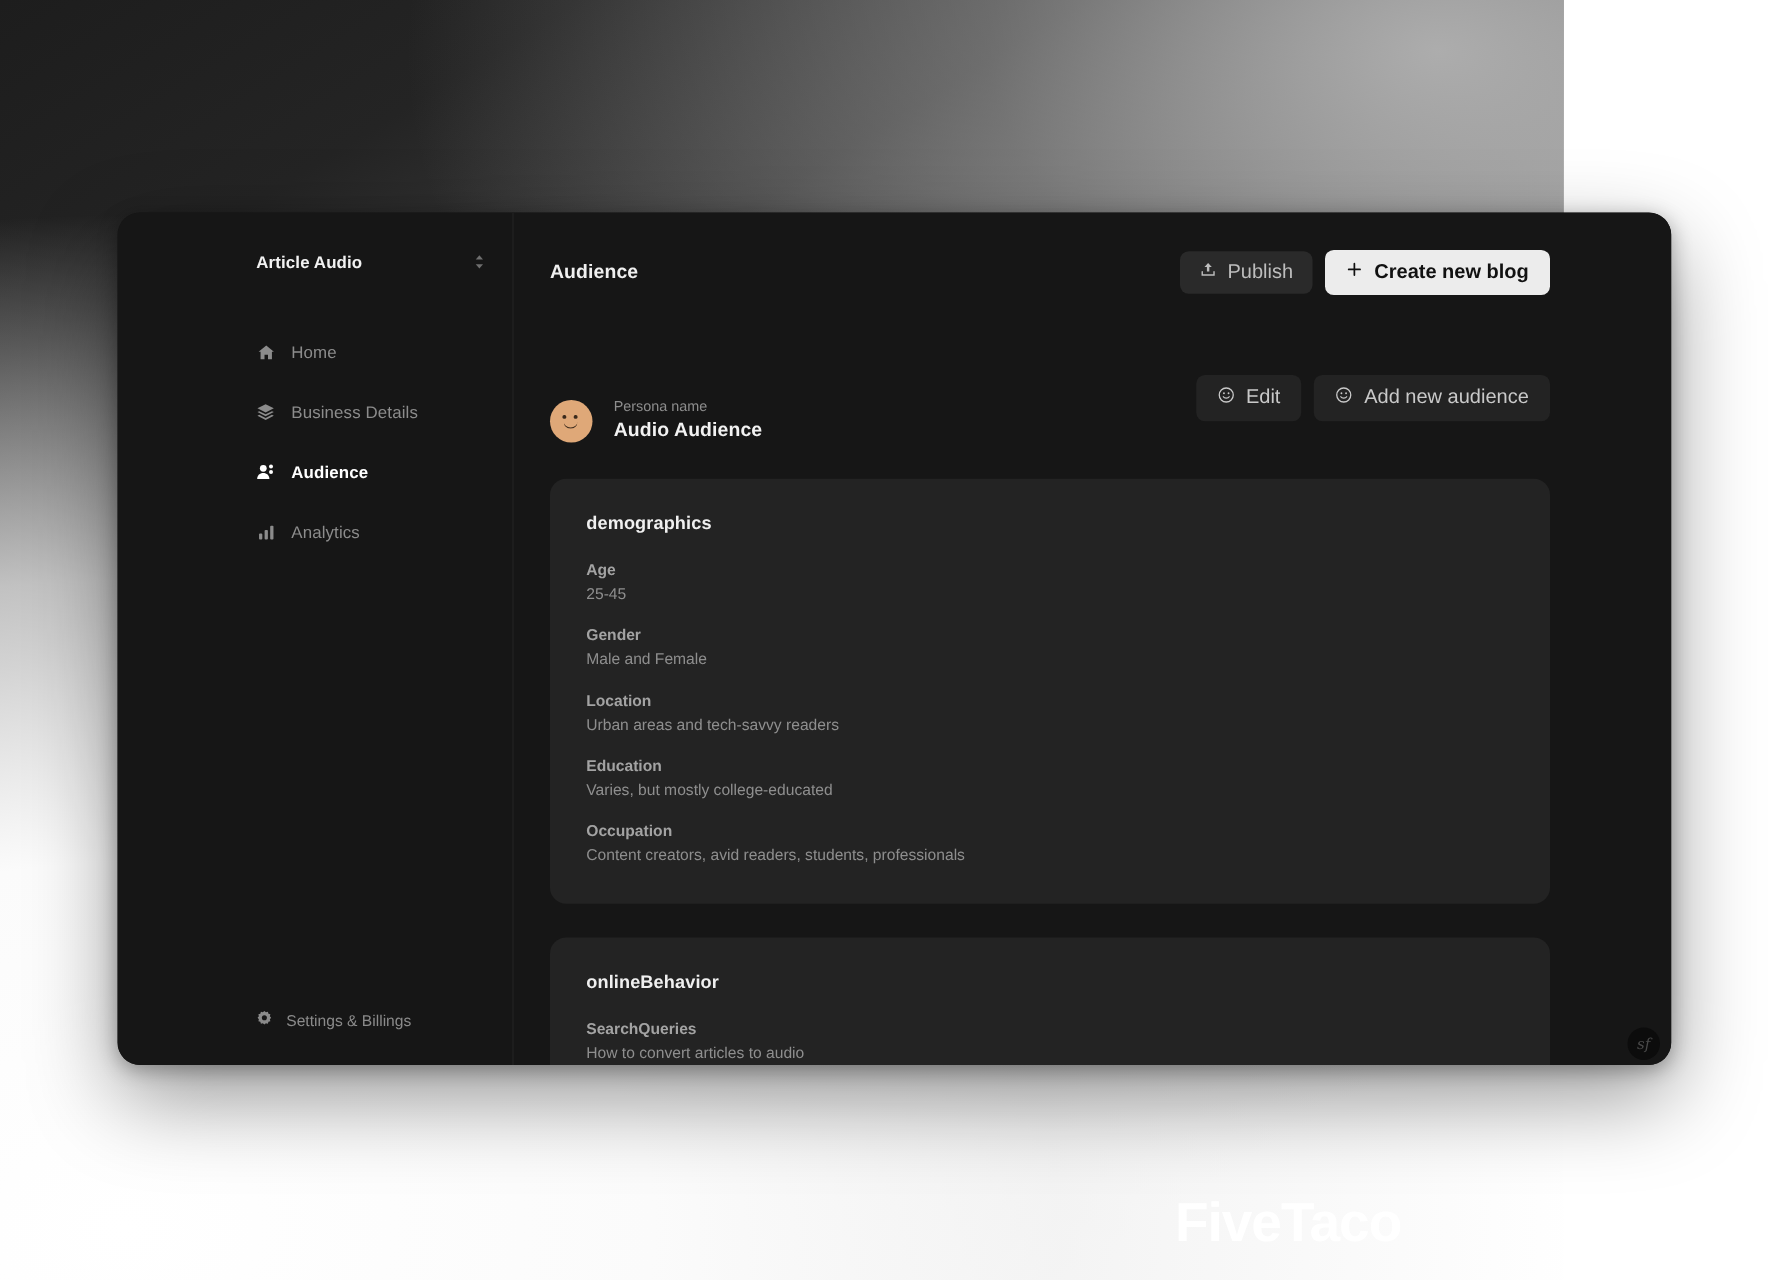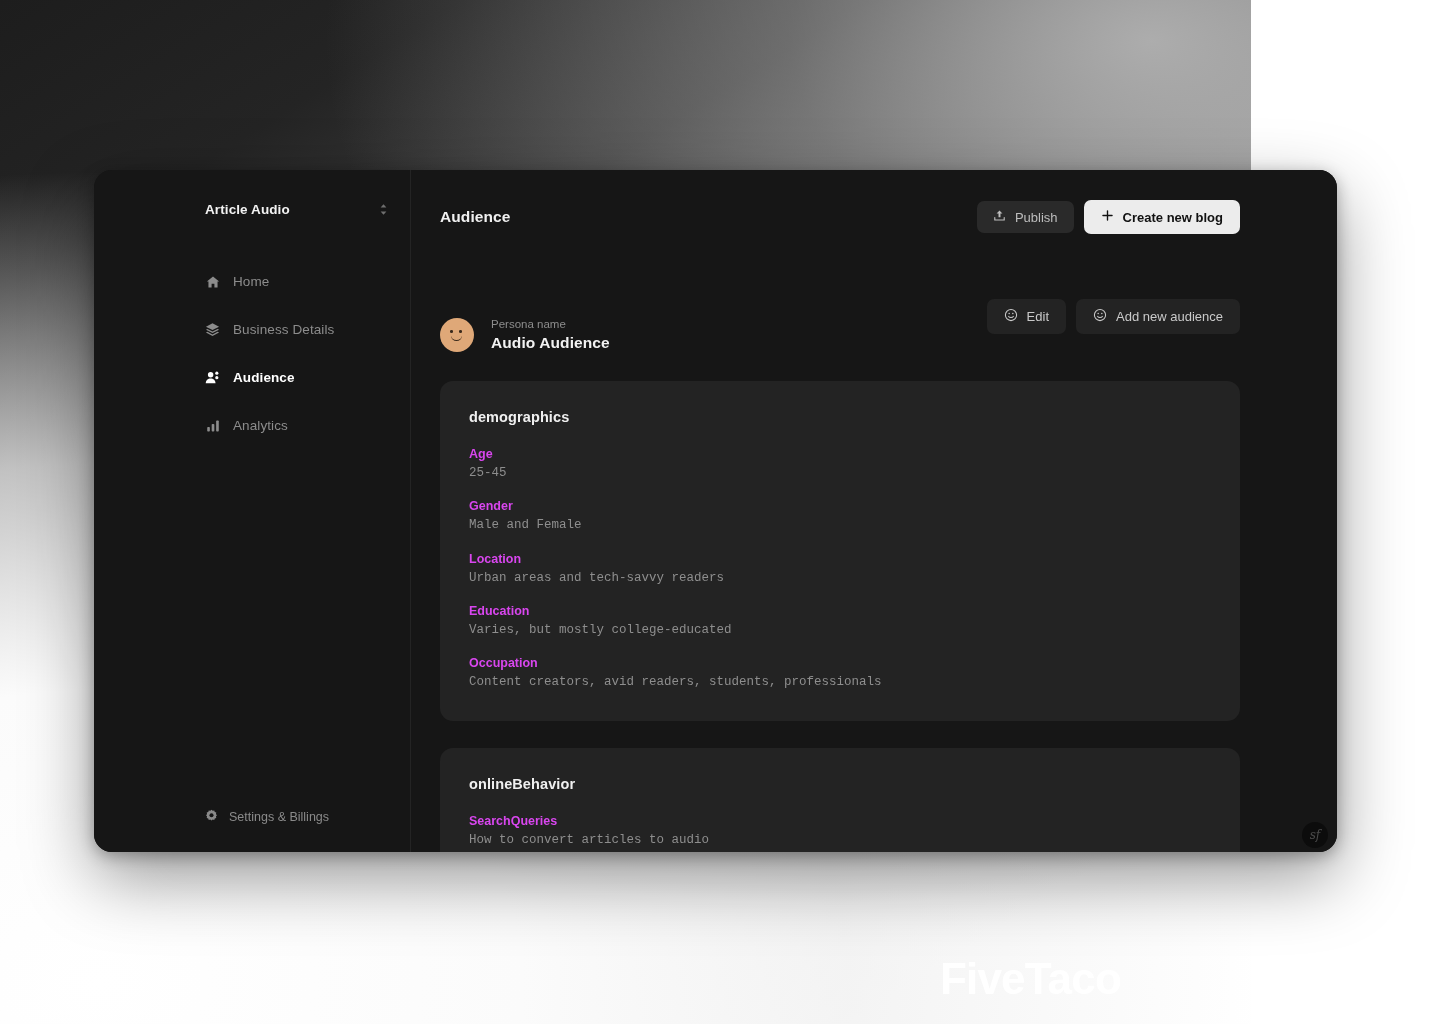--- a/index.html
+++ b/index.html
@@ -116,21 +116,21 @@
     padding: 30px 97px 0 29px;
   }
   .page-title { font-size: 15.5px; color: #f0f0f0; letter-spacing: 0.1px; }
   .header-actions { display: flex; align-items: center; gap: 10px; }
 
   .btn {
     display: inline-flex;
     align-items: center;
     gap: 9px;
     border-radius: 7px;
-    font-size: 13px;
+    font-size: 16px;
     cursor: pointer;
     border: none;
     white-space: nowrap;
     font-family: "Liberation Sans", sans-serif;
   }
   .btn-dark {
     background: #2a2a2a;
     color: #bdbdbd;
     padding: 8px 16px;
   }
@@ -182,22 +182,22 @@
   }
   .card-title {
     font-size: 14.5px;
     color: #f0f0f0;
     font-weight: bold;
     margin-bottom: 22px;
     letter-spacing: 0.1px;
   }
   .field { margin-bottom: 17px; }
   .field:last-child { margin-bottom: 0; }
-  .field-label { font-size: 12.5px; color: #d946ef; font-weight: bold; margin-bottom: 4px; }
-  .field-value { font-size: 12.5px; color: #8e8e8e; line-height: 1.38; font-family: Liberation Mono, monospace; }
+  .field-label { font-size: 12.5px; color: #a3a3a3; font-weight: bold; margin-bottom: 4px; }
+  .field-value { font-size: 12.5px; color: #8e8e8e; line-height: 1.38; }
 
   
   #corner-badge {
     position: absolute;
     right: 9px;
     bottom: 4px;
     width: 26px; height: 26px;
     border-radius: 50%;
     background: #0c0c0c;
     display: flex; align-items: center; justify-content: center;

